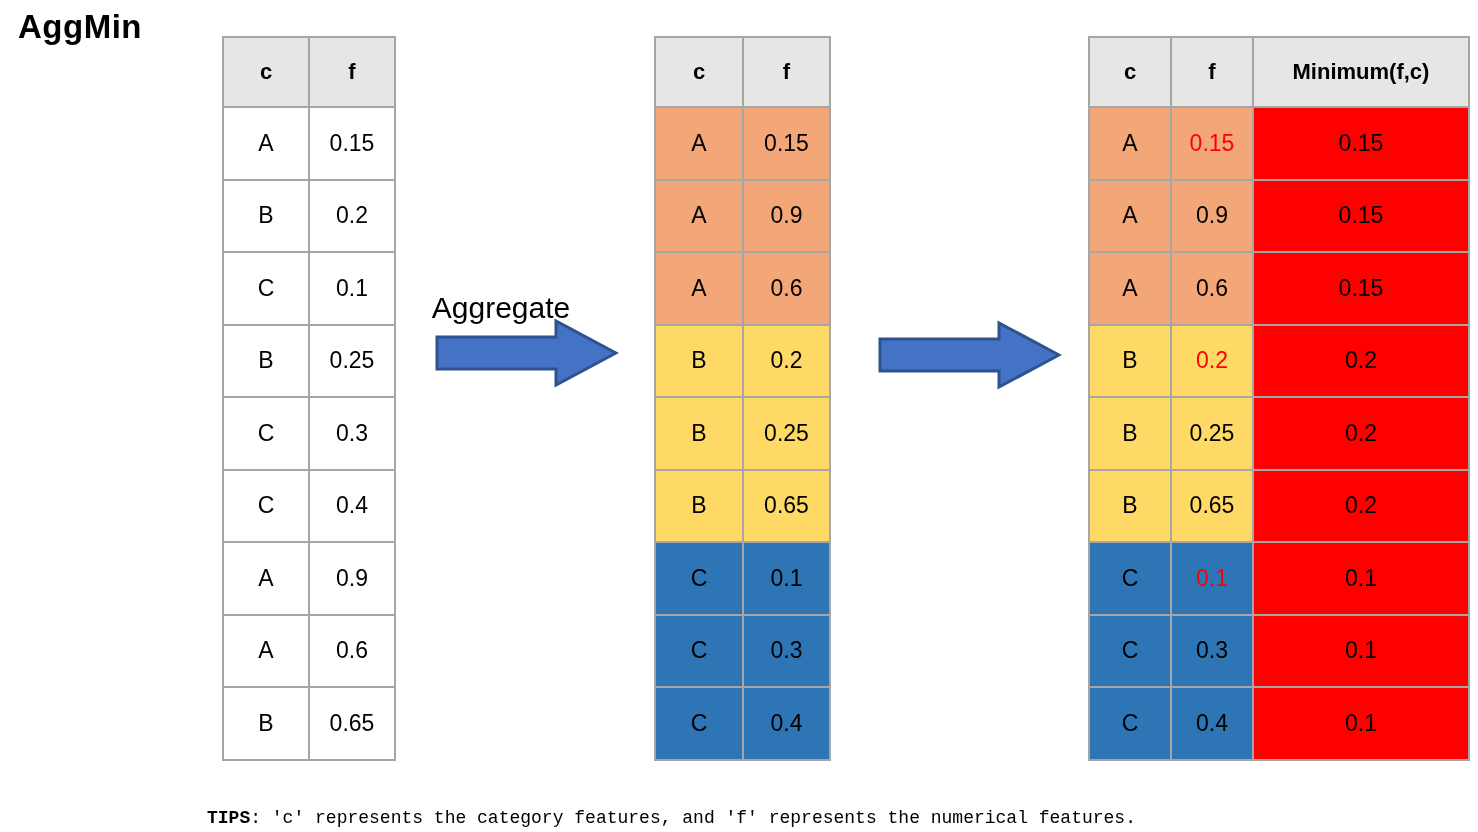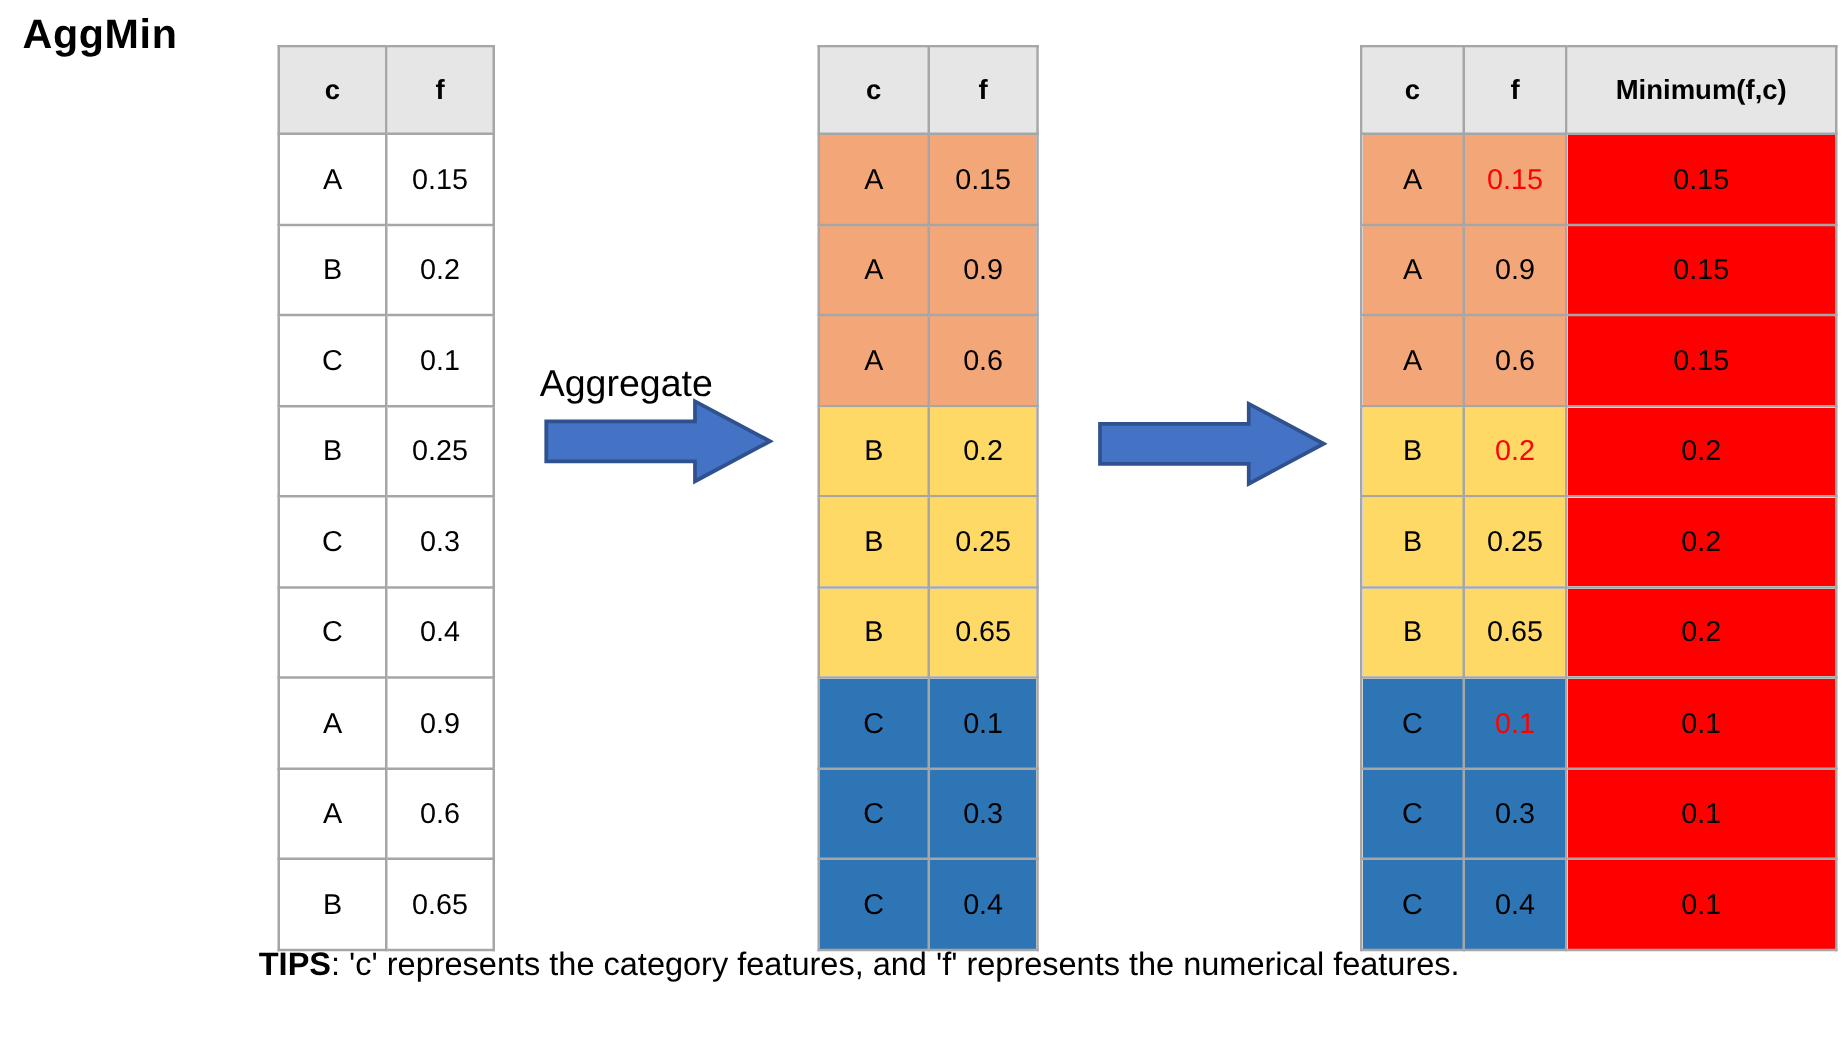--- a/index.html
+++ b/index.html
@@ -71,23 +71,23 @@
   #minimum-arrow   { left: 878px; top: 320px; }
   .block-arrow polygon {
     fill: var(--arrow-fill);
     stroke: var(--arrow-stroke);
     stroke-width: 3;
     stroke-linejoin: miter;
   }
   .tip {
     position: absolute;
     left: 207px;
-    top: 756px;
-    font-family: Liberation Sans, sans-serif;
-    font-size: 26px;
+    top: 808px;
+    font-family: Liberation Mono, monospace;
+    font-size: 18px;
     white-space: nowrap;
   }
   .tip .tip-bold { font-weight: bold; }
 </style>
 </head>
 <body>
 
 <div class="canvas">
 
   <div class="title">AggMin</div>

